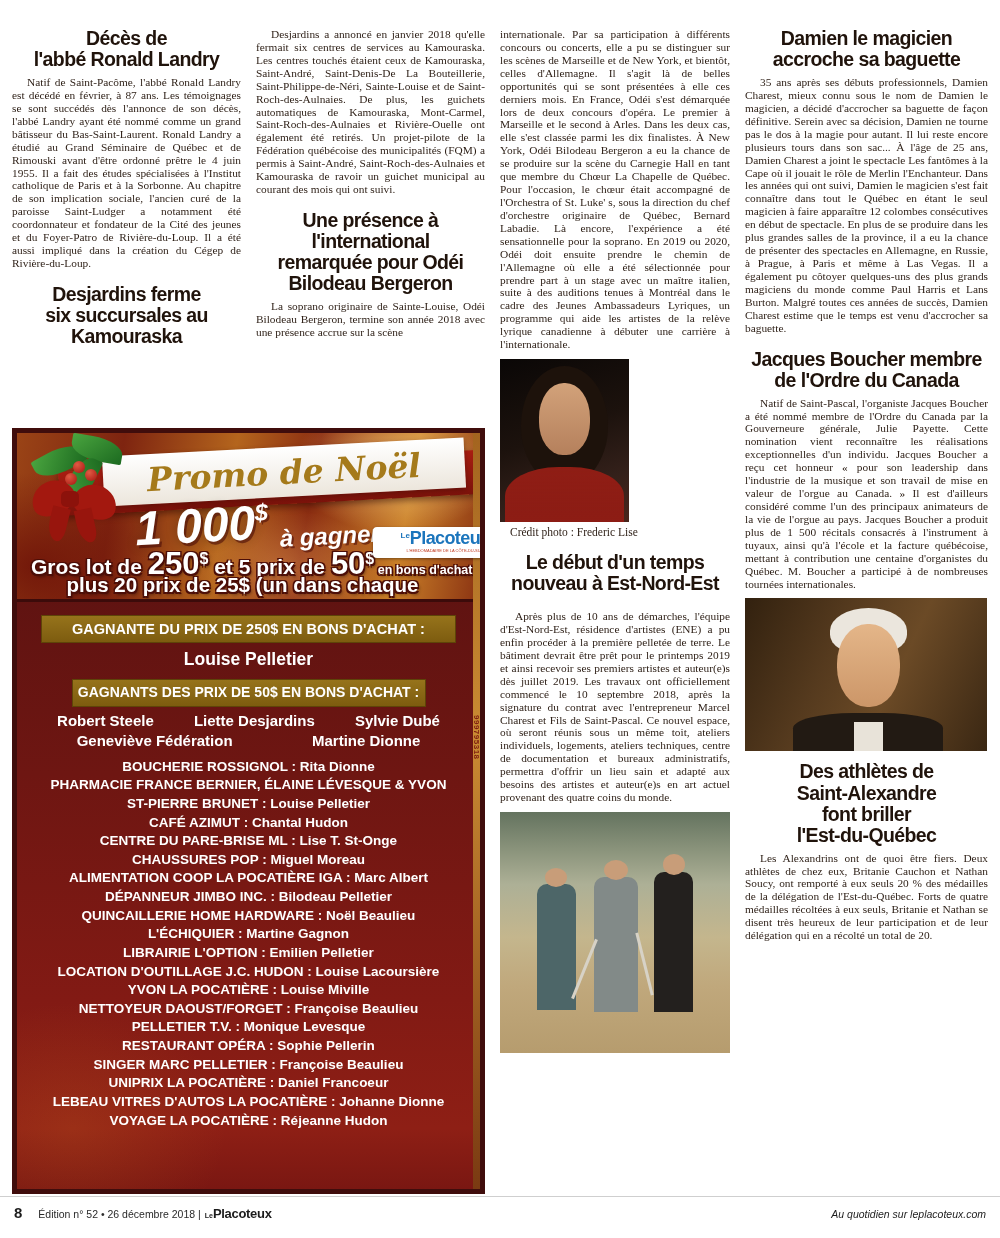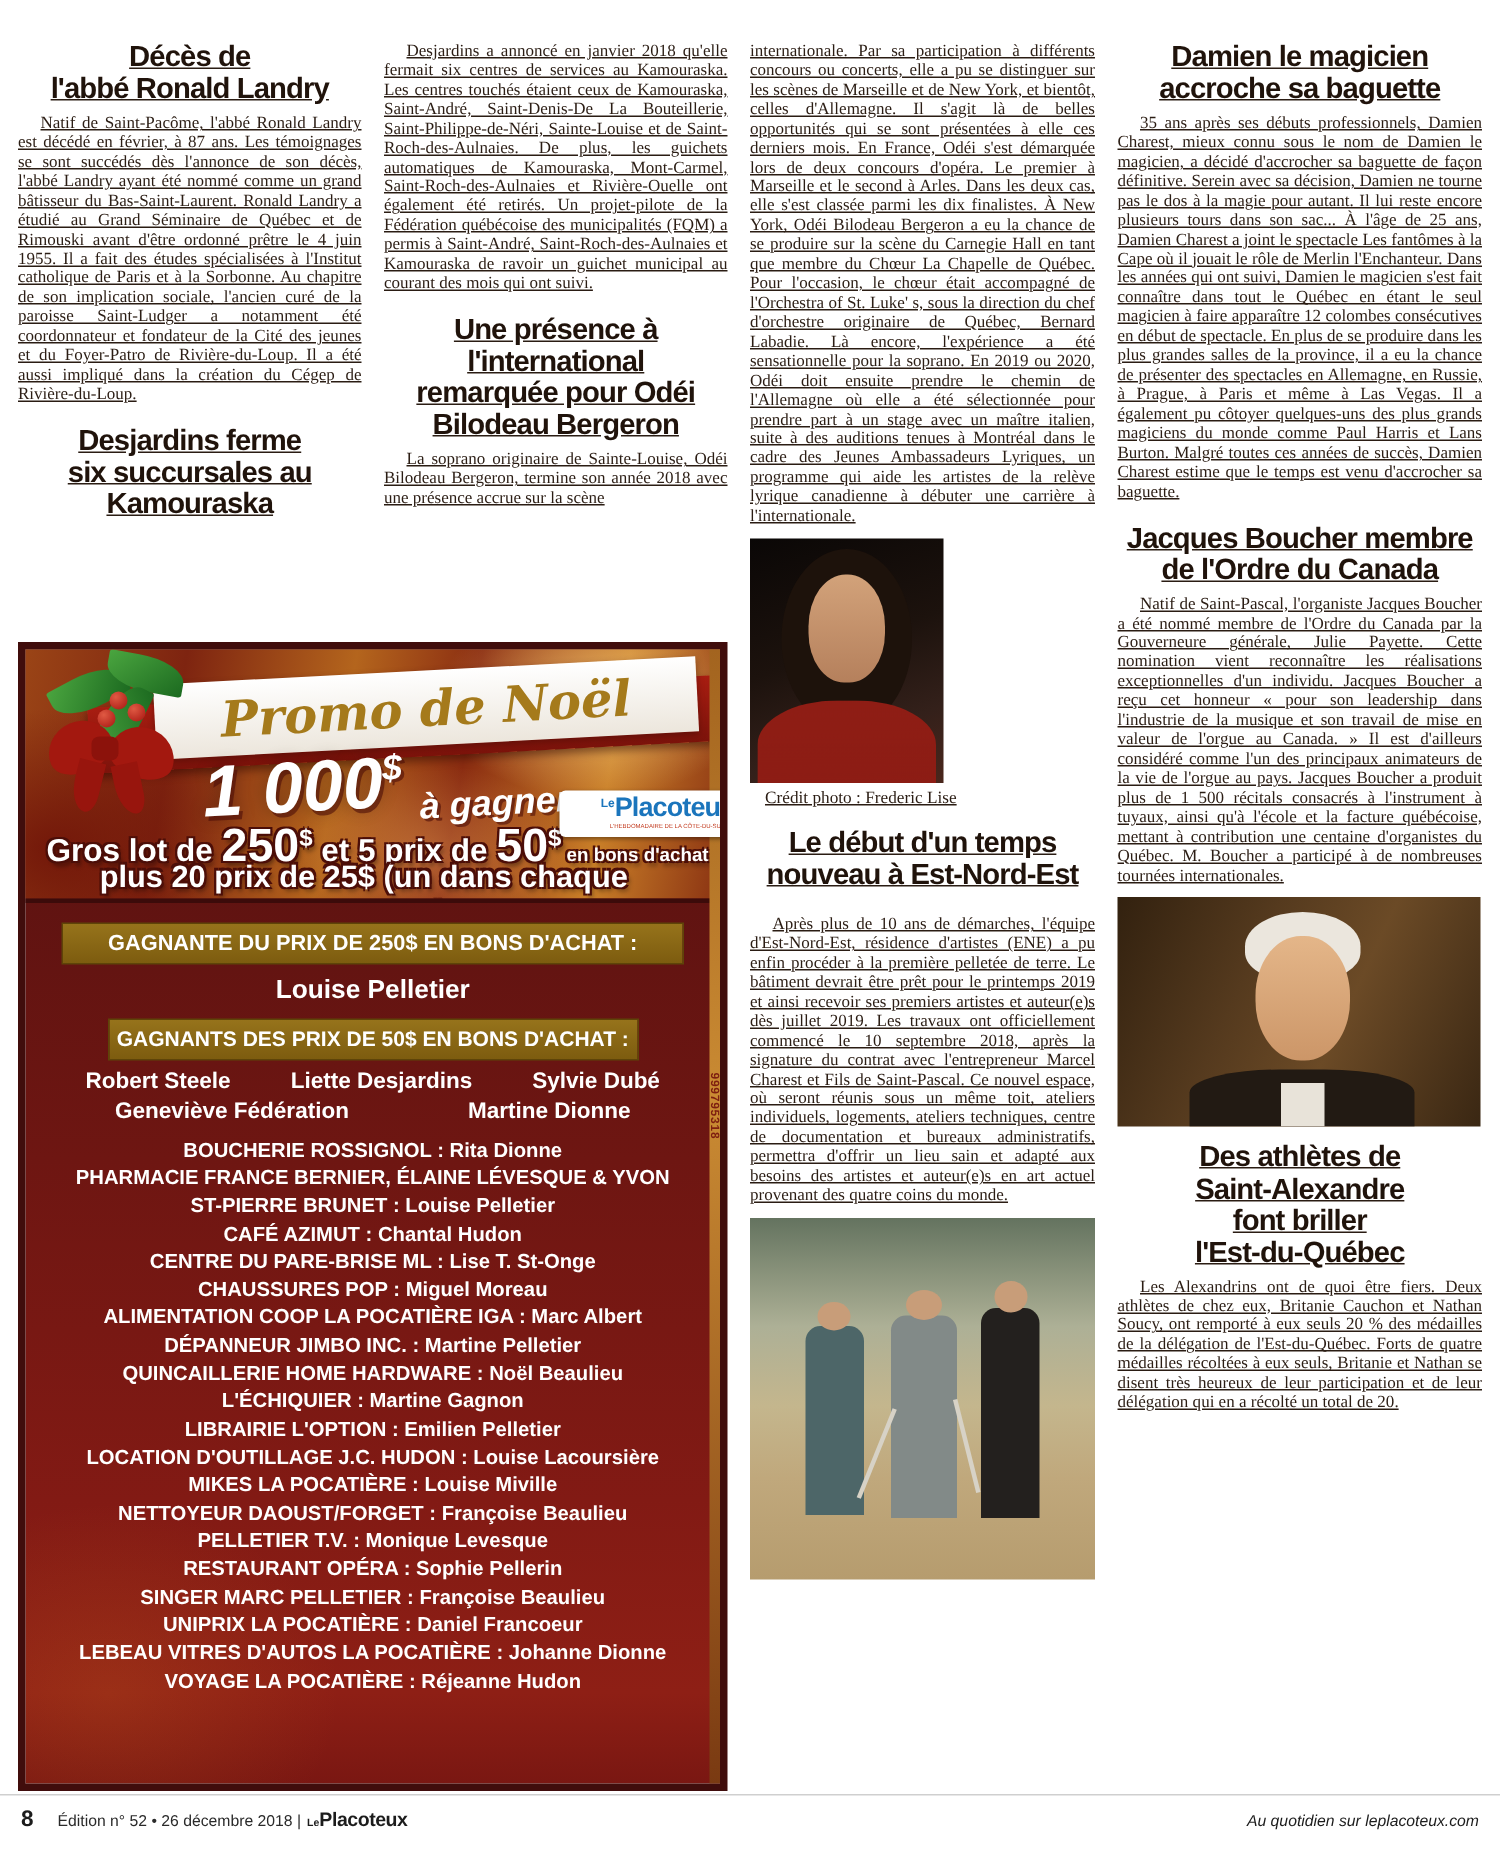--- a/index.html
+++ b/index.html
@@ -1,18 +1,18 @@
 <!DOCTYPE html>
 <html><head>
 <meta charset="utf-8">
 <style>
   html,body{margin:0;padding:0;background:#fff;}
   .page{position:relative;width:1000px;height:1238px;background:#fff;overflow:hidden;
         font-family:"Liberation Serif",serif;color:#2a1c13;}
-  .col{position:absolute;top:28px;text-decoration:underline;}
+  .col{position:absolute;top:28px;}
   .headline{font-family:"Liberation Sans",sans-serif;font-weight:700;color:#20130b;
             text-align:center;white-space:pre-line;font-size:19.5px;line-height:1.08;
             letter-spacing:-0.6px;margin:0 0 6px 0;}
   .body{font-size:11.35px;line-height:1.14;text-align:justify;margin:0 0 8px 0;color:#2b1d14;}
   .ind{text-indent:15px;}
   .mt{margin-top:14px;}
   .caption{font-size:11.5px;color:#2b1d14;margin:4px 0 14px 10px;}
 
   
   .photo{position:relative;overflow:hidden;}
@@ -236,26 +236,26 @@
           <span class="name">Geneviève Fédération</span>
           <span class="name">Martine Dionne</span>
         </div>
       <div class="merchant-list">
           <div class="merchant">BOUCHERIE ROSSIGNOL : Rita Dionne</div>
           <div class="merchant">PHARMACIE FRANCE BERNIER, ÉLAINE LÉVESQUE &amp; YVON ST-PIERRE BRUNET : Louise Pelletier</div>
           <div class="merchant">CAFÉ AZIMUT : Chantal Hudon</div>
           <div class="merchant">CENTRE DU PARE-BRISE ML : Lise T. St-Onge</div>
           <div class="merchant">CHAUSSURES POP : Miguel Moreau</div>
           <div class="merchant">ALIMENTATION COOP LA POCATIÈRE IGA : Marc Albert</div>
-          <div class="merchant">DÉPANNEUR JIMBO INC. : Martine Pelletier</div>
+          <div class="merchant">DÉPANNEUR JIMBO INC. : Bilodeau Pelletier</div>
           <div class="merchant">QUINCAILLERIE HOME HARDWARE : Noël Beaulieu</div>
           <div class="merchant">L'ÉCHIQUIER : Martine Gagnon</div>
           <div class="merchant">LIBRAIRIE L'OPTION : Emilien Pelletier</div>
           <div class="merchant">LOCATION D'OUTILLAGE J.C. HUDON : Louise Lacoursière</div>
-          <div class="merchant">MIKES LA POCATIÈRE : Louise Miville</div>
+          <div class="merchant">YVON LA POCATIÈRE : Louise Miville</div>
           <div class="merchant">NETTOYEUR DAOUST/FORGET : Françoise Beaulieu</div>
           <div class="merchant">PELLETIER T.V. : Monique Levesque</div>
           <div class="merchant">RESTAURANT OPÉRA : Sophie Pellerin</div>
           <div class="merchant">SINGER MARC PELLETIER : Françoise Beaulieu</div>
           <div class="merchant">UNIPRIX LA POCATIÈRE : Daniel Francoeur</div>
           <div class="merchant">LEBEAU VITRES D'AUTOS LA POCATIÈRE : Johanne Dionne</div>
           <div class="merchant">VOYAGE LA POCATIÈRE : Réjeanne Hudon</div>
         </div>
     </div>
 

